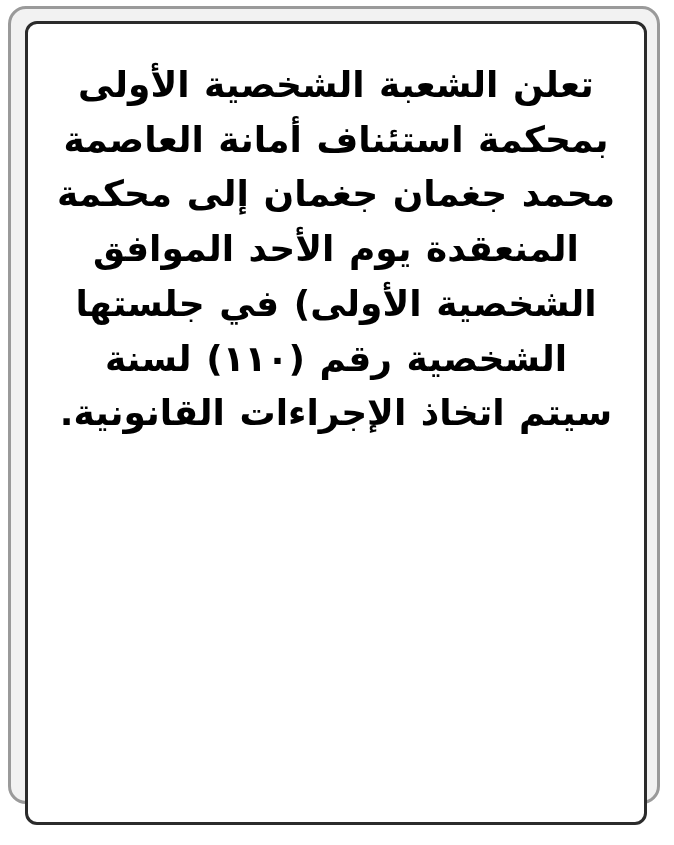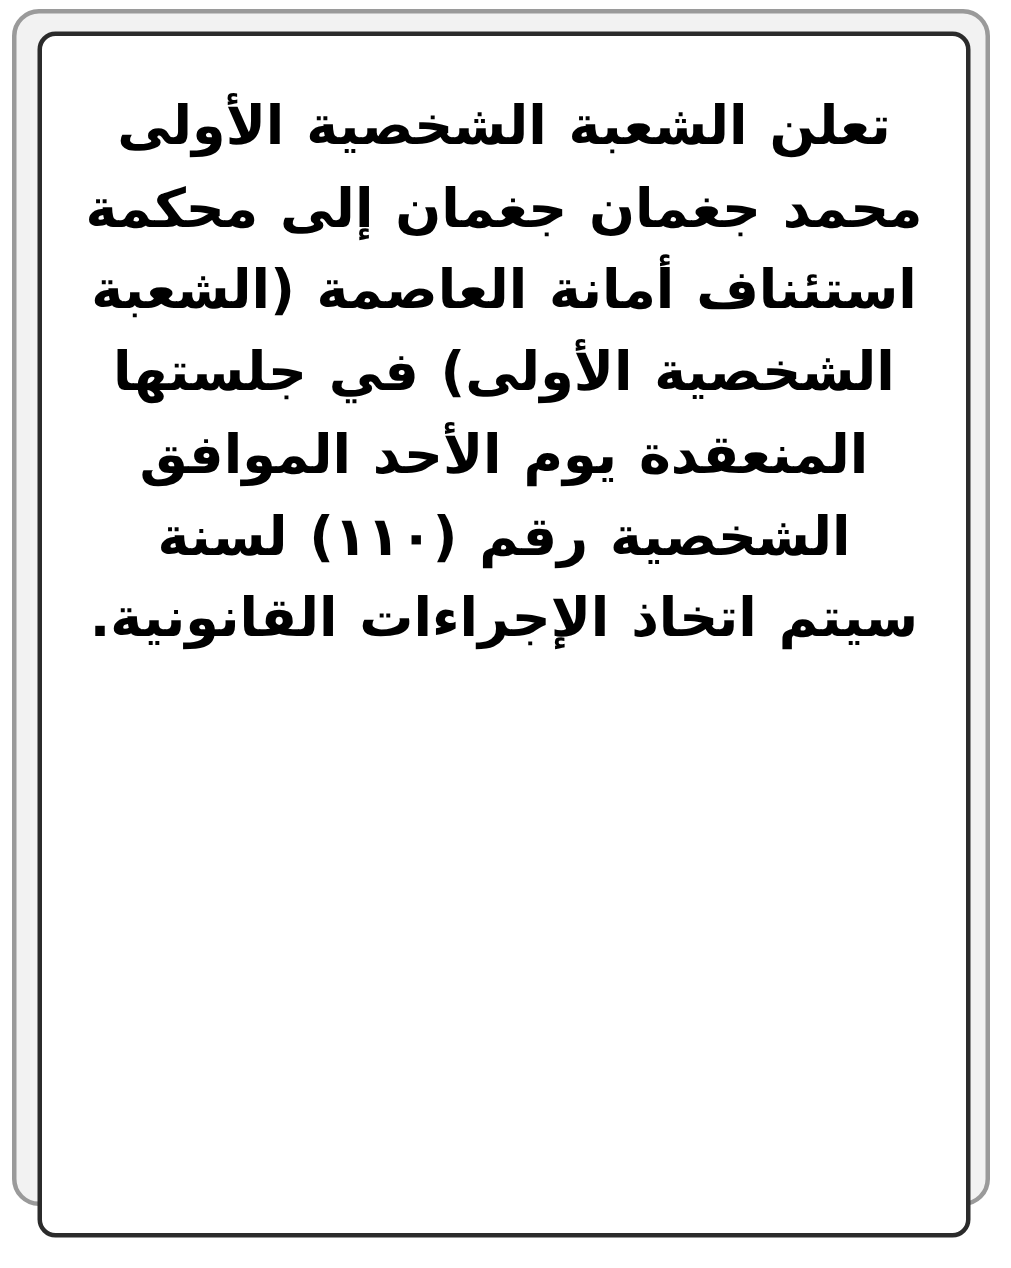--- a/index.html
+++ b/index.html
@@ -68,22 +68,22 @@
   }
 </style>
 </head>
 <body>
 
 <div class="page">
   <div class="frame-outer">
     <div class="frame-inner">
       <div class="notice-body">
         <p class="line">تعلن الشعبة الشخصية الأولى</p>
+        <p class="line">بمحكمة استئناف أمانة العاصمة</p>
         <p class="line">محمد جغمان جغمان إلى محكمة</p>
-        <p class="line">استئناف أمانة العاصمة (الشعبة</p>
+        <p class="line">المنعقدة يوم الأحد الموافق</p>
         <p class="line">الشخصية الأولى) في جلستها</p>
-        <p class="line">المنعقدة يوم الأحد الموافق</p>
         <p class="line">الشخصية رقم (١١٠) لسنة</p>
         <p class="line last">سيتم اتخاذ الإجراءات القانونية.</p>
       </div>
     </div>
   </div>
 </div>
 
 </body></html>

